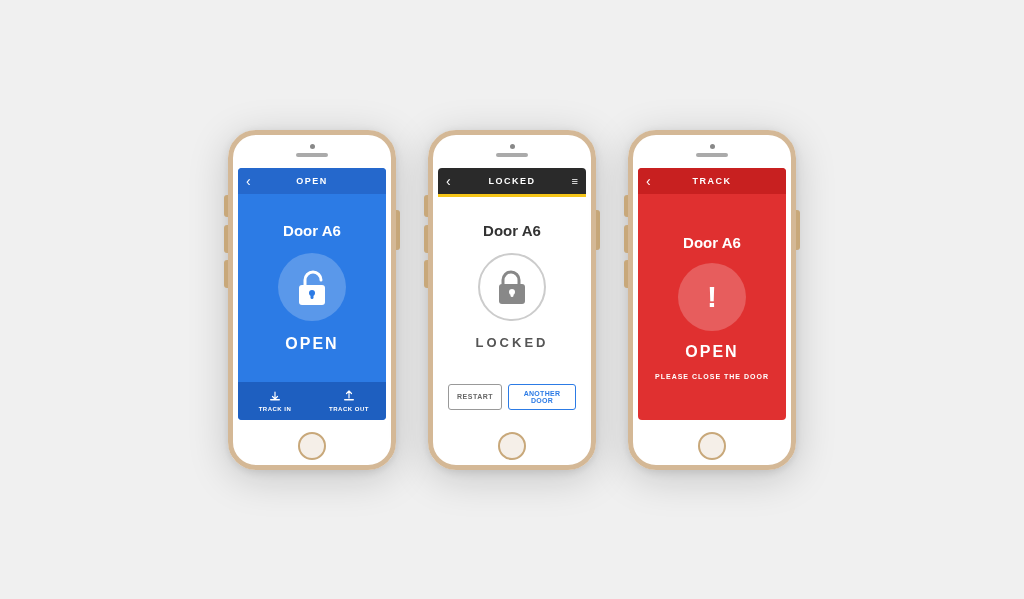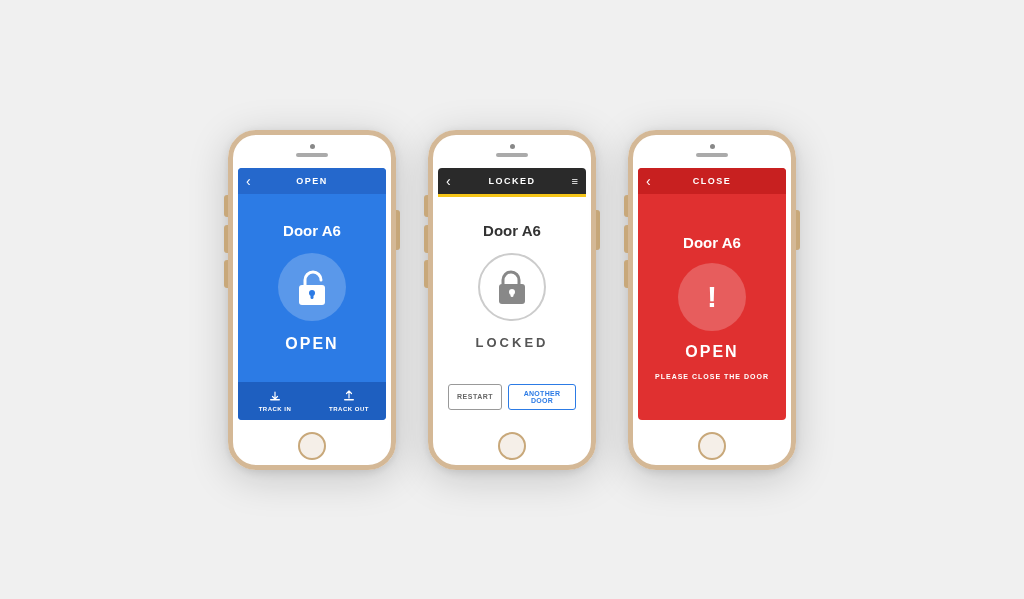--- a/index.html
+++ b/index.html
@@ -499,21 +499,21 @@
     <div class="phone-side-btn-left-mid"></div>
     <div class="phone-side-btn-left-bot"></div>
     <div class="phone-top-bar">
       <div class="phone-camera"></div>
       <div class="phone-speaker"></div>
     </div>
     <div class="phone-screen">
       <div class="screen-alert">
         <div class="nav-bar">
           <span class="nav-back">‹</span>
-          <span class="nav-title">CLOSE</span>
+          <span class="nav-title">TRACK</span>
         </div>
         <div class="main-content">
           <div class="door-name">Door A6</div>
           <div class="alert-circle">
             <span class="exclamation-icon">!</span>
           </div>
           <div class="status-label">OPEN</div>
           <div class="warning-text">PLEASE CLOSE THE DOOR</div>
         </div>
       </div>

